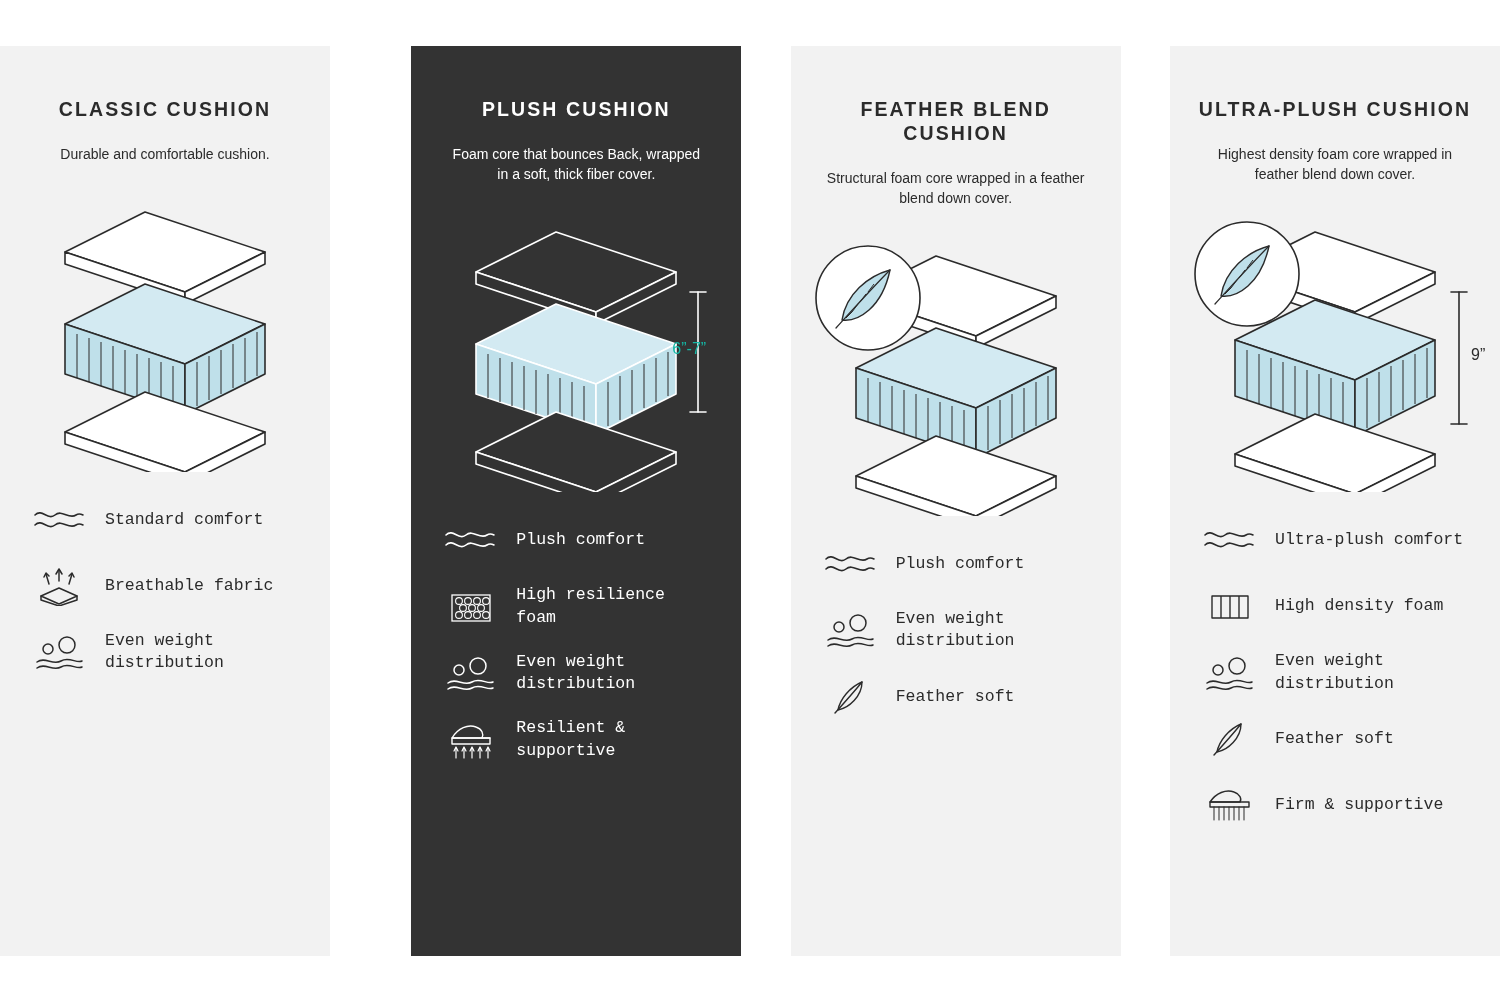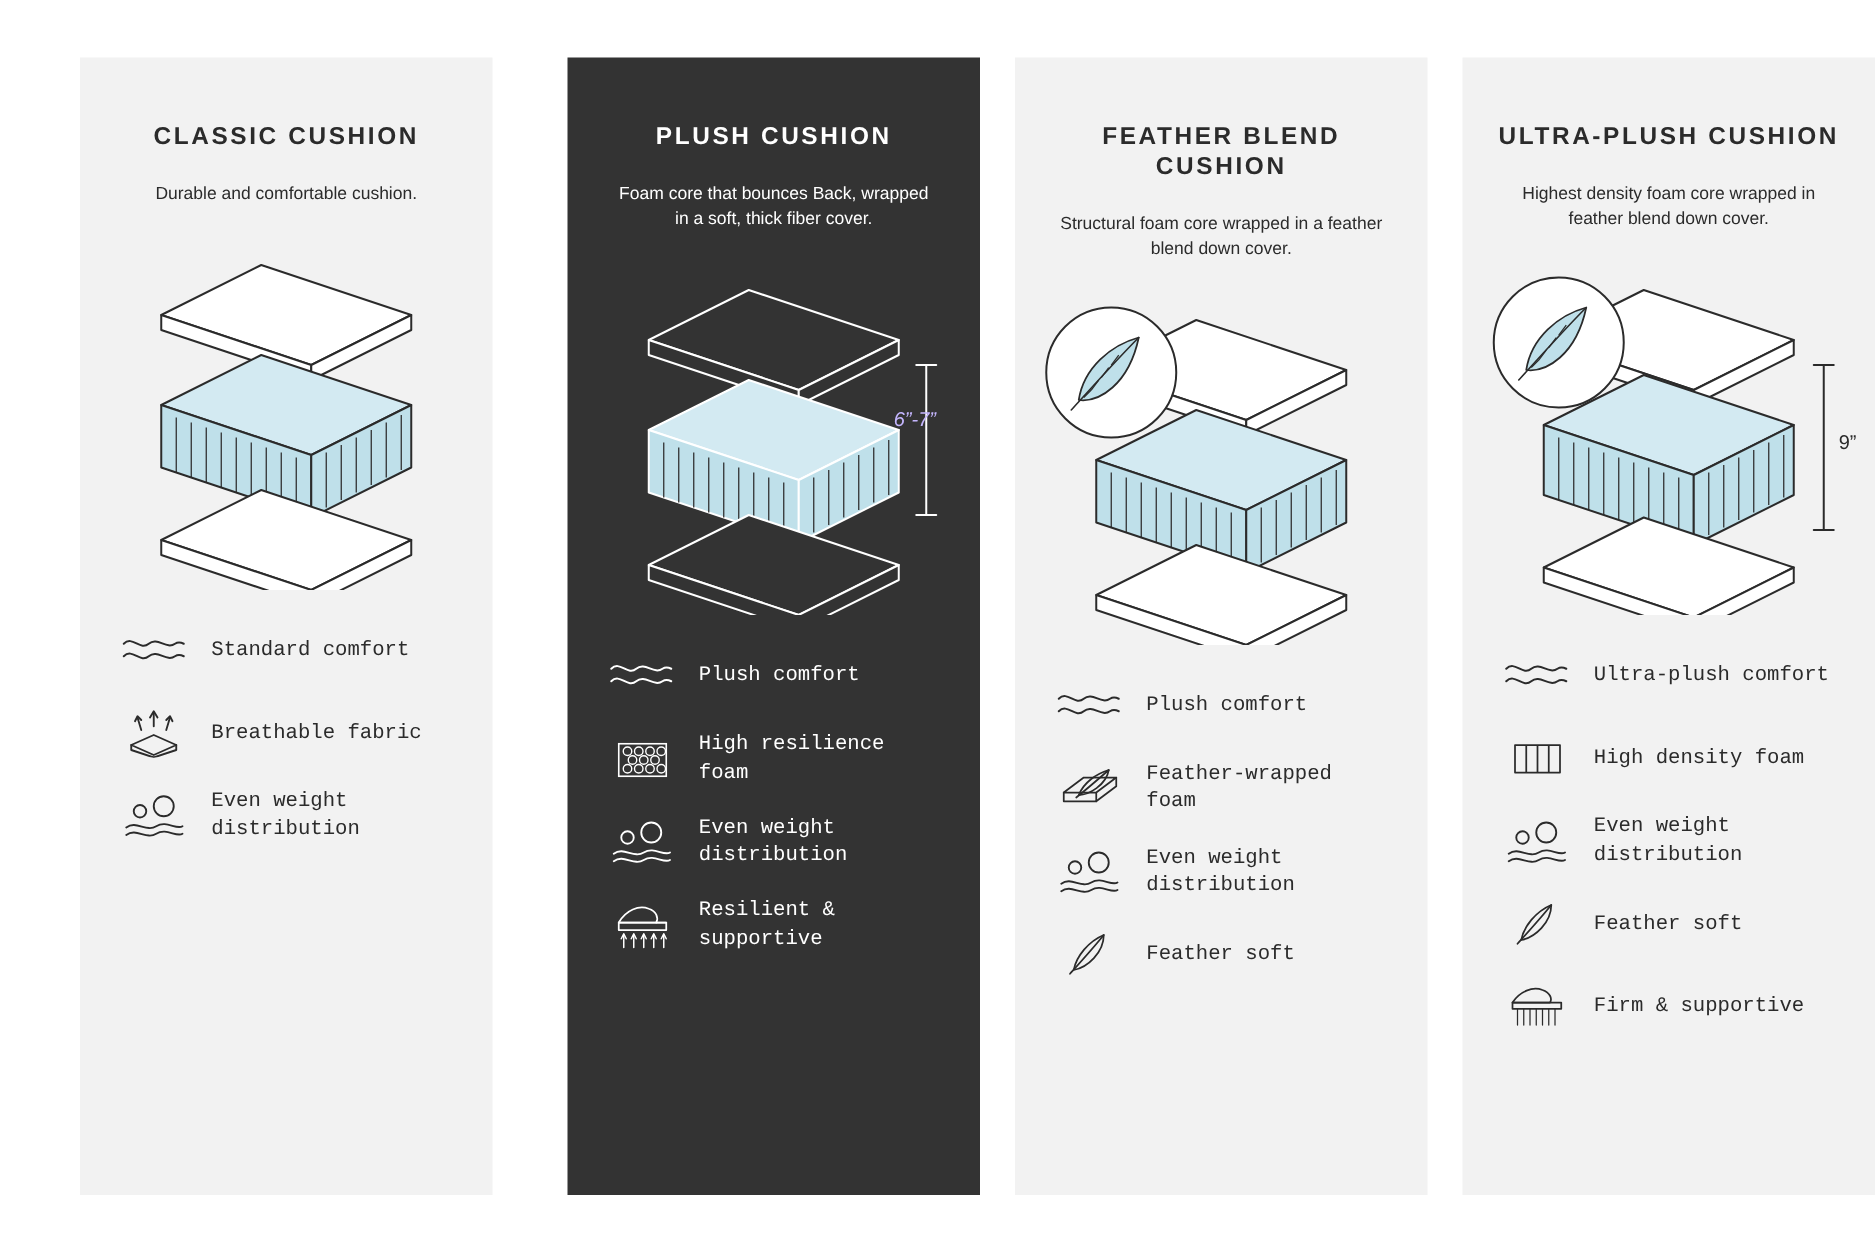--- a/index.html
+++ b/index.html
@@ -12,21 +12,21 @@
     height: 1001px;
     font-family: "Liberation Sans", sans-serif;
     color: #2b2b2b;
     overflow: hidden;
   }
   .board {
     position: relative;
     width: 1500px;
     height: 1001px;
     display: flex;
-    justify-content: flex-end;
+    justify-content: space-between;
     align-items: flex-start;
     gap: 28px;
     padding-top: 46px;
     box-sizing: border-box;
   }
   .card {
     position: relative;
     width: 330px;
     height: 910px;
     background: #f2f2f2;
@@ -231,21 +231,21 @@
           <polygon points="50,240 50,252 170,292 170,280"></polygon>
           <polygon points="170,280 170,292 250,252 250,240"></polygon>
         </g>
 
         <g stroke="#ffffff" stroke-width="1.6" stroke-linecap="round">
           <line x1="272" y1="80" x2="272" y2="200"></line>
           <line x1="264" y1="80" x2="280" y2="80"></line>
           <line x1="264" y1="200" x2="280" y2="200"></line>
         </g>
       </svg>
-      <div class="dim-label" style="position:absolute; left:246px; top:116px; color:#c4b5fd;font-style:italic;">6”-7”</div>
+      <div class="dim-label" style="position:absolute; left:246px; top:128px; color:#14b8a6;">6”-7”</div>
     </div>
 
     <div class="features">
       <div class="feature">
         <span class="feature-icon">
           <svg width="52" height="26" viewBox="0 0 52 26">
               <g fill="none" stroke="#ffffff" stroke-width="1.6" stroke-linecap="round">
             <path d="M2 8 C9 1,15 14,22 8 C29 2,36 13,43 8 C46 6,48 7,50 8"></path>
             <path d="M2 18 C9 11,15 24,22 18 C29 12,36 23,43 18 C46 16,48 17,50 18"></path>
           </g>
@@ -377,34 +377,20 @@
             <path d="M2 8 C9 1,15 14,22 8 C29 2,36 13,43 8 C46 6,48 7,50 8"></path>
             <path d="M2 18 C9 11,15 24,22 18 C29 12,36 23,43 18 C46 16,48 17,50 18"></path>
           </g>
             </svg>
         </span>
         <span class="feature-label">Plush comfort</span>
       </div>
       <div class="feature">
         <span class="feature-icon">
           <svg width="52" height="40" viewBox="0 0 52 40">
-              <g fill="none" stroke="#2b2b2b" stroke-width="1.4" stroke-linejoin="round" stroke-linecap="round">
-            <path d="M6 24 L22 12 L48 12 L32 24 Z"></path>
-            <path d="M6 24 L6 31 L32 31 L32 24"></path>
-            <path d="M32 31 L48 19 L48 12"></path>
-            <path d="M42 6 C32 9,22 16,18 26 C26 26,40 18,42 6 Z"></path>
-            <path d="M42 6 C34 13,26 20,16 28"></path>
-          </g>
-            </svg>
-        </span>
-        <span class="feature-label">Feather-wrapped foam</span>
-      </div>
-      <div class="feature">
-        <span class="feature-icon">
-          <svg width="52" height="40" viewBox="0 0 52 40">
               <g fill="none" stroke="#2b2b2b" stroke-width="1.5" stroke-linecap="round">
             <circle cx="34" cy="13" r="8"></circle>
             <circle cx="15" cy="17" r="5"></circle>
             <path d="M4 30 C12 24,20 34,28 29 C36 24,44 32,49 29"></path>
             <path d="M4 36 C12 30,20 40,28 35 C36 30,44 38,49 35"></path>
           </g>
             </svg>
         </span>
         <span class="feature-label">Even weight distribution</span>
       </div>

